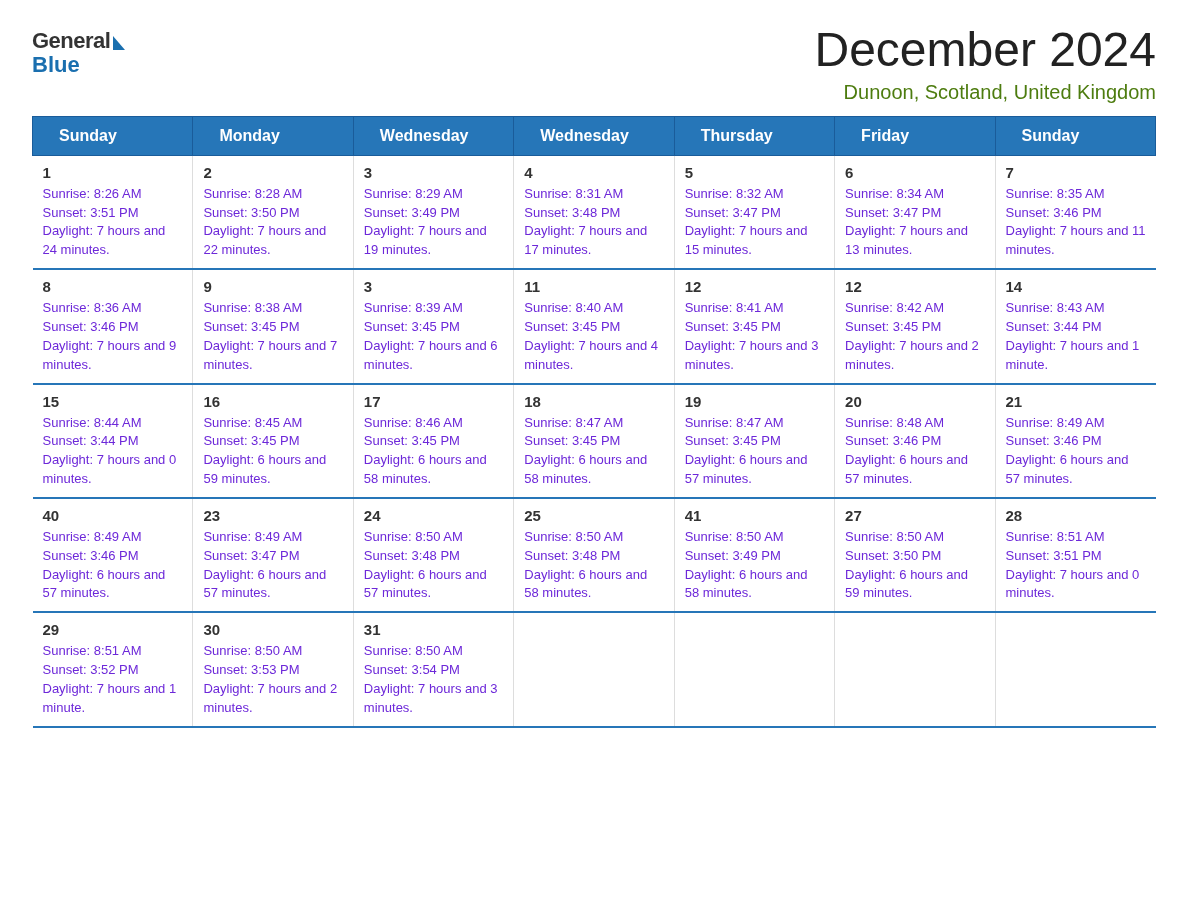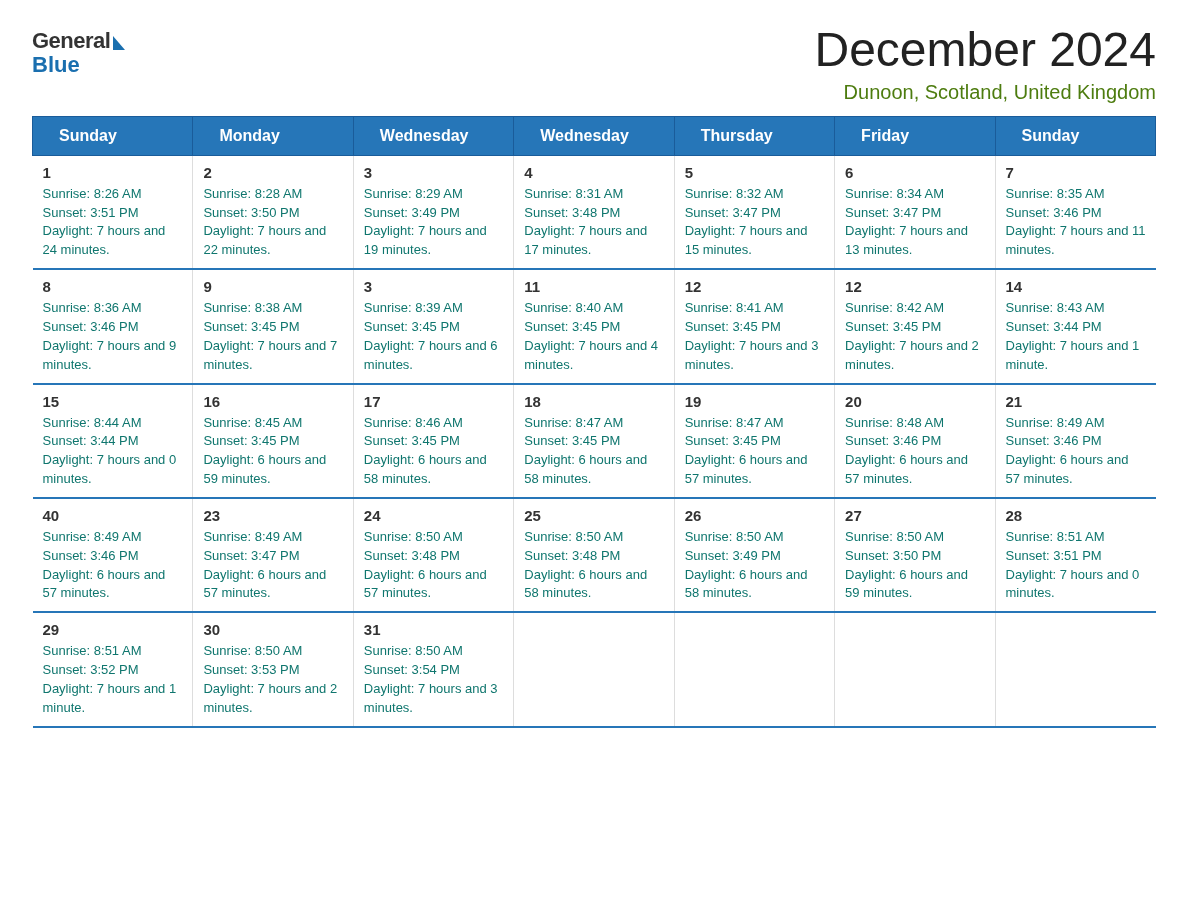--- a/index.html
+++ b/index.html
@@ -92,21 +92,21 @@
       border-right: none;
     }
     .day-number {
       font-size: 15px;
       font-weight: bold;
       display: block;
       margin-bottom: 4px;
     }
     .day-info {
       font-size: 13px;
-      color: #0f766e;
+      color: #6d28d9;
       line-height: 1.45;
     }
   </style>
 </head>
 <body>
 
 <div class="header">
   <div class="logo">
     <div class="logo-top">
       <span class="logo-general">General</span>
@@ -235,21 +235,21 @@
         </td>
         <td>
           <span class="day-number">24</span>
           <div class="day-info">Sunrise: 8:50 AM<br>Sunset: 3:48 PM<br>Daylight: 6 hours and 57 minutes.</div>
         </td>
         <td>
           <span class="day-number">25</span>
           <div class="day-info">Sunrise: 8:50 AM<br>Sunset: 3:48 PM<br>Daylight: 6 hours and 58 minutes.</div>
         </td>
         <td>
-          <span class="day-number">26</span>
+          <span class="day-number">41</span>
           <div class="day-info">Sunrise: 8:50 AM<br>Sunset: 3:49 PM<br>Daylight: 6 hours and 58 minutes.</div>
         </td>
         <td>
           <span class="day-number">27</span>
           <div class="day-info">Sunrise: 8:50 AM<br>Sunset: 3:50 PM<br>Daylight: 6 hours and 59 minutes.</div>
         </td>
         <td>
           <span class="day-number">28</span>
           <div class="day-info">Sunrise: 8:51 AM<br>Sunset: 3:51 PM<br>Daylight: 7 hours and 0 minutes.</div>
         </td>

